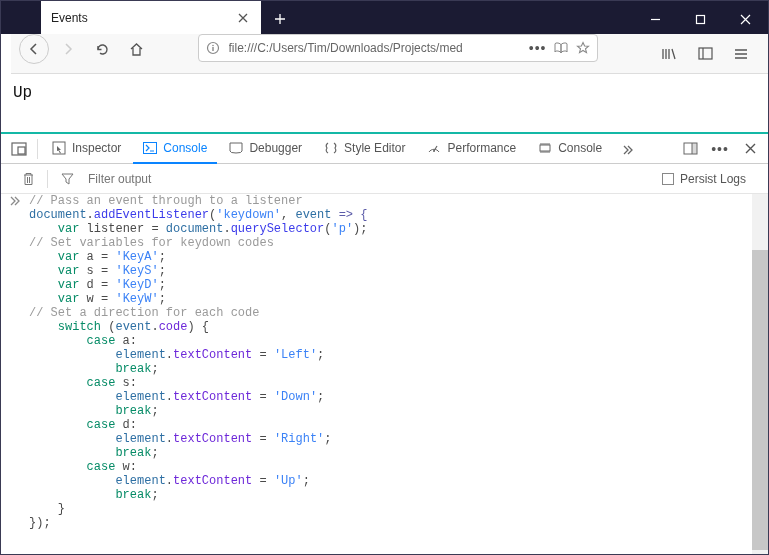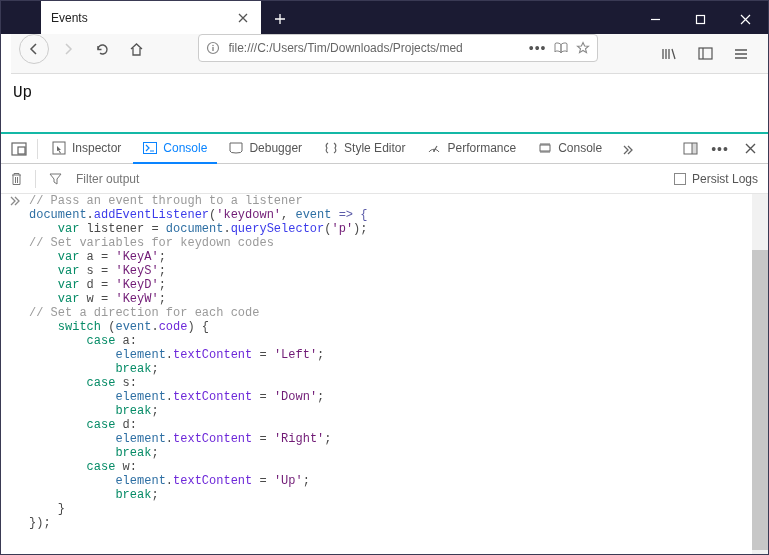--- a/index.html
+++ b/index.html
@@ -33,33 +33,33 @@
   
   .devtabs { height:30px; background:#fff; border-bottom:1px solid #ccc; display:flex; align-items:center; padding:0 4px; gap:2px; }
   .dev-icon-btn { width:28px; height:28px; display:flex; align-items:center; justify-content:center; color:#666; }
   .devtab { height:30px; display:flex; align-items:center; gap:6px; padding:0 10px; color:#555; font-size:12px; border-bottom:2px solid transparent; }
   .devtab.active { color:#0a84ff; border-bottom:2px solid #0a84ff; }
   .devtab .dt-icon { display:flex; align-items:center; }
   .dev-sep { width:1px; height:20px; background:#ddd; margin:0 2px; }
   .dev-right { margin-left:auto; display:flex; align-items:center; gap:2px; }
 
   
-  .filterrow { height:30px; background:#fff; border-bottom:1px solid #e5e5e5; display:flex; align-items:center; padding:0 4px; gap:8px; }
+  .filterrow { height:30px; background:#fff; border-bottom:1px solid #e5e5e5; display:flex; align-items:center; padding:0 16px; gap:8px; }
   .filterrow .fr-btn { width:22px; height:22px; display:flex; align-items:center; justify-content:center; color:#777; }
   .filterrow input { border:none; outline:none; font-size:12px; color:#999; flex:1; background:transparent; }
   .persist { display:flex; align-items:center; gap:6px; color:#555; font-size:12px; padding-right:6px; }
   .persist .chk { width:12px; height:12px; border:1px solid #888; }
 
   
   .console-body { flex:1; display:flex; overflow:hidden; background:#fff; position:relative; }
   .console-gutter { width:28px; display:flex; justify-content:center; padding-top:0px; color:#6b6b6b; font-size:13px;}
   .code { flex:1; font-family: Consolas, "Courier New", monospace; font-size:12px; line-height:14px; color:#4a4a4a; white-space:pre; padding-top:0px; }
   .cm   { color:#9a9a9a; } 
   .kw   { color:#058b66; } 
-  .str  { color:#701a75; } 
+  .str  { color:#3b82f6; } 
   .arr  { color:#5b5ba8; } 
   .prop { color:#6d28d9; }
   .name { color:#2e6fa3; }
   .fn   { color:#3b3bea; }
   .pl   { color:#4a4a4a; }
 
   .vscroll { position:absolute; right:0; top:0; width:16px; height:100%; background:#f1f1f1; }
   .vthumb { position:absolute; right:0; width:16px; background:#c7c7c7; }
 
   svg { display:block; }

